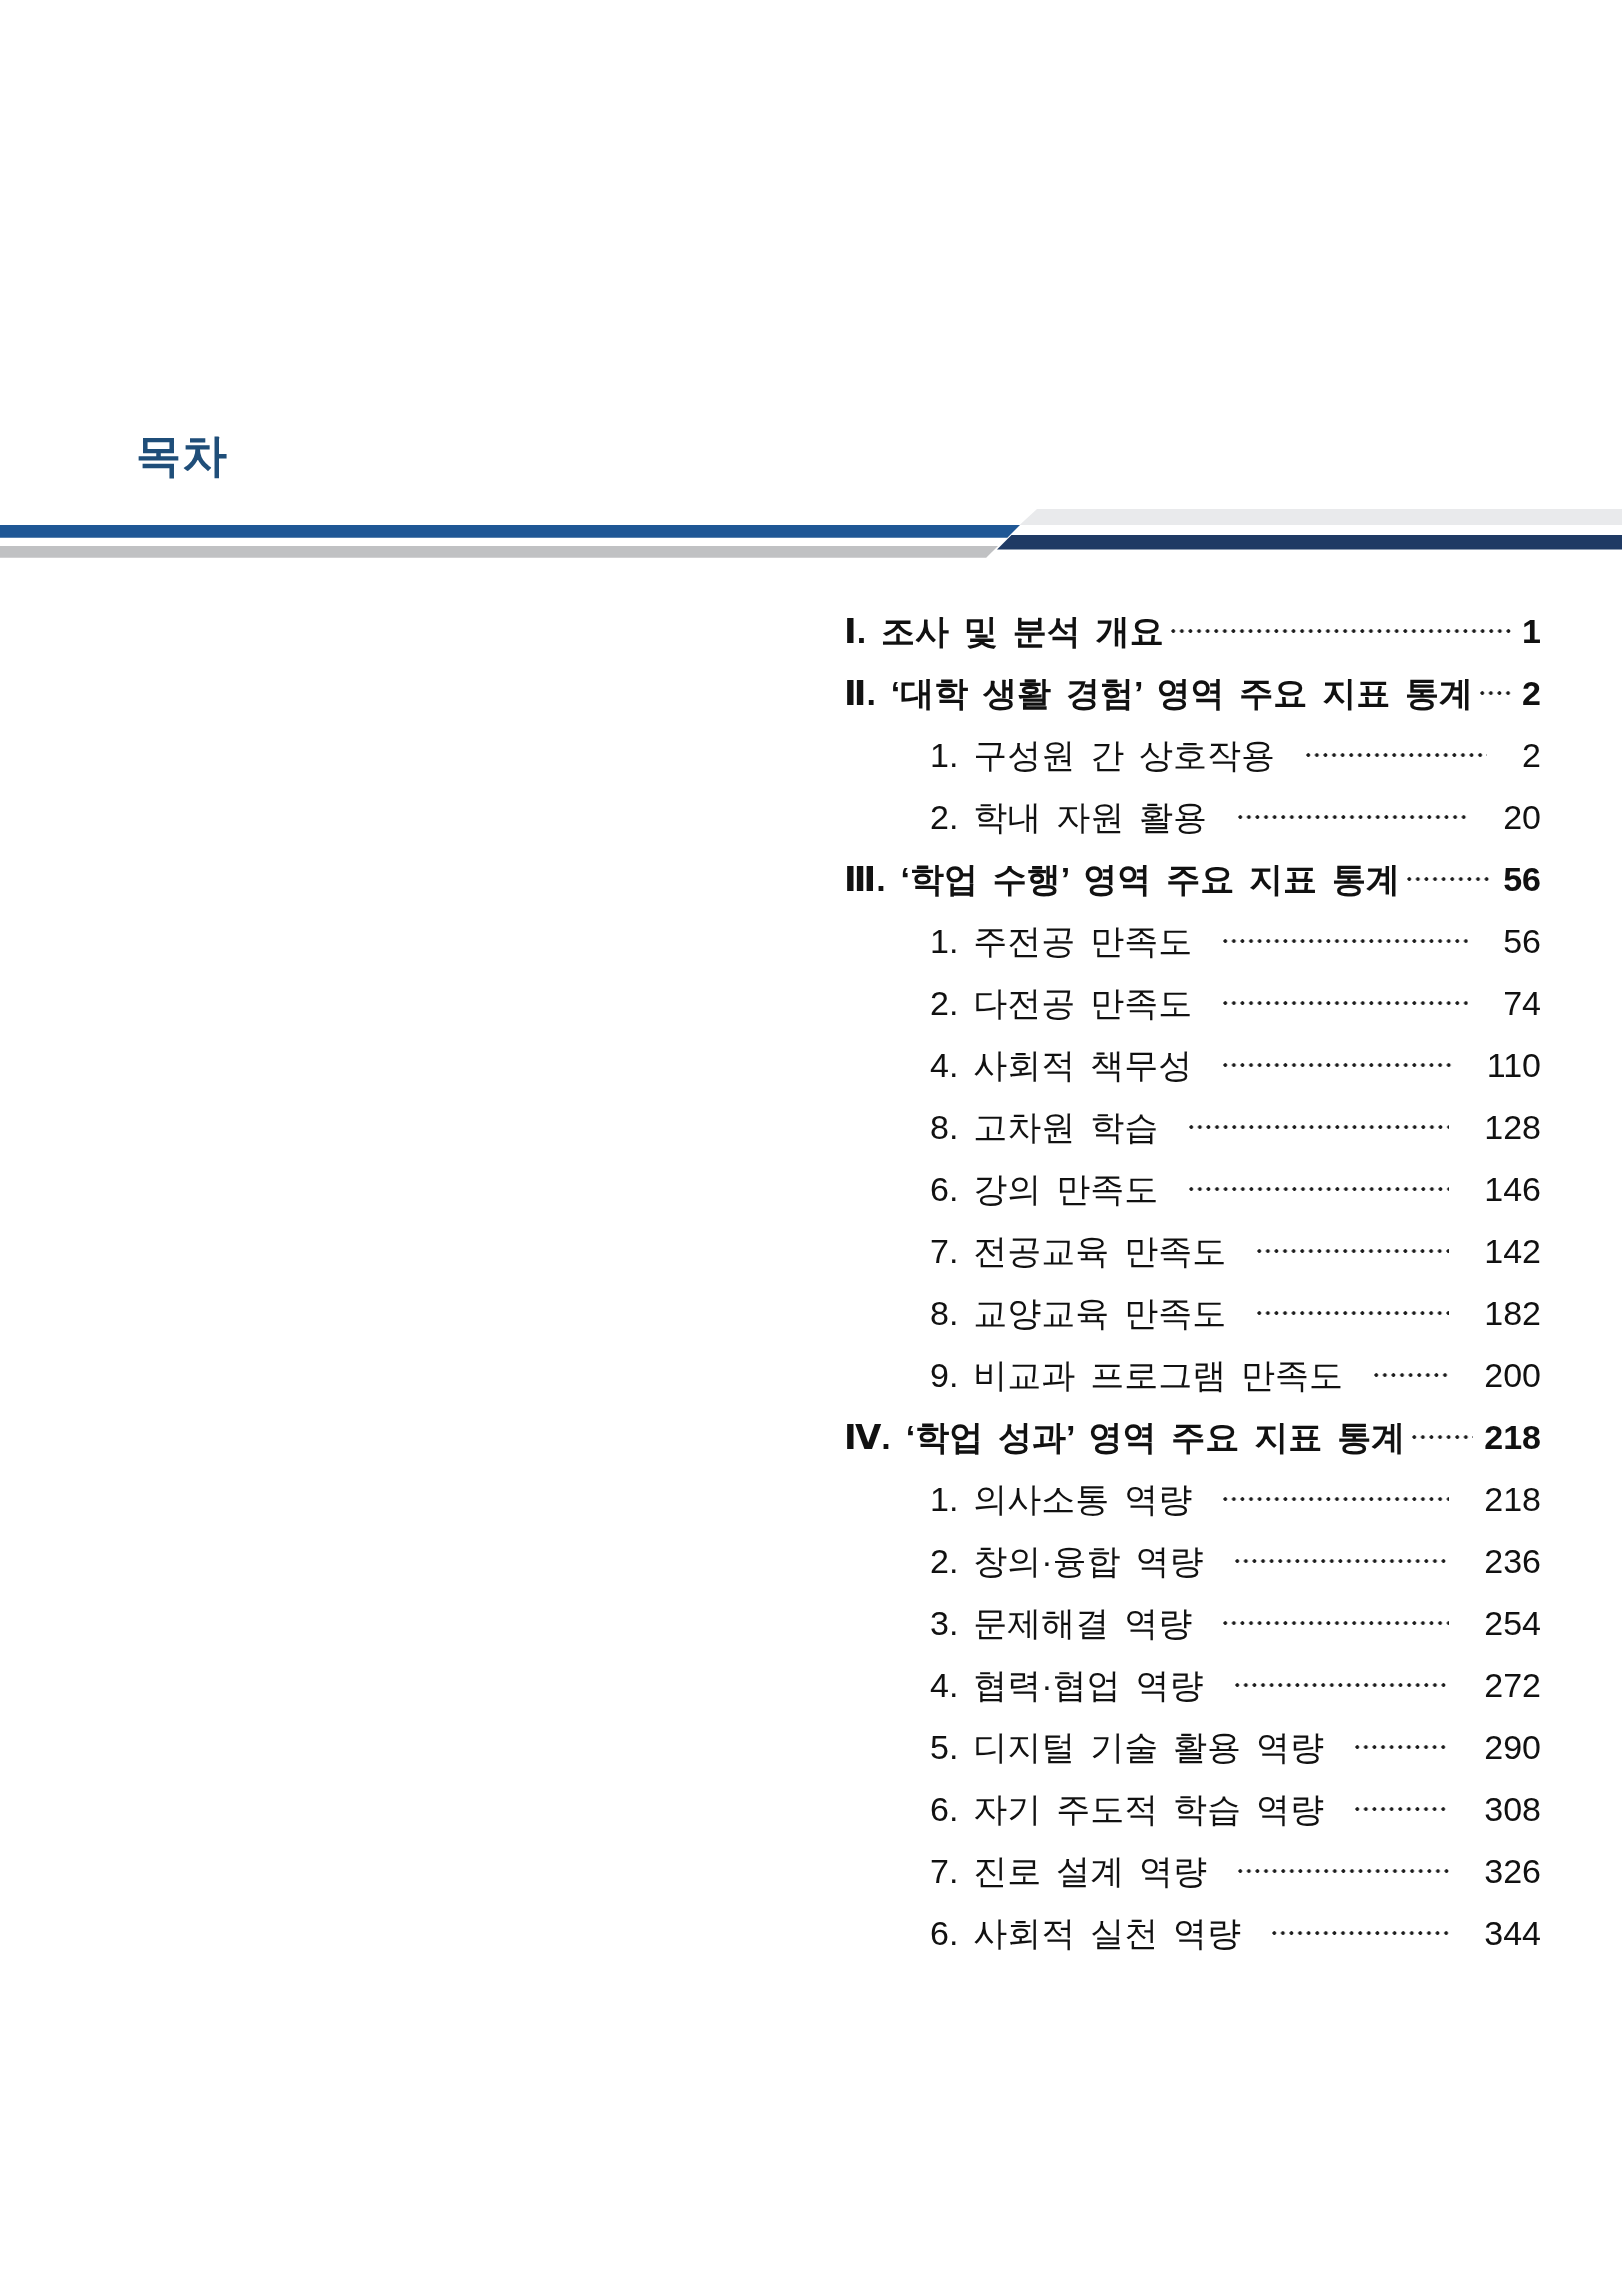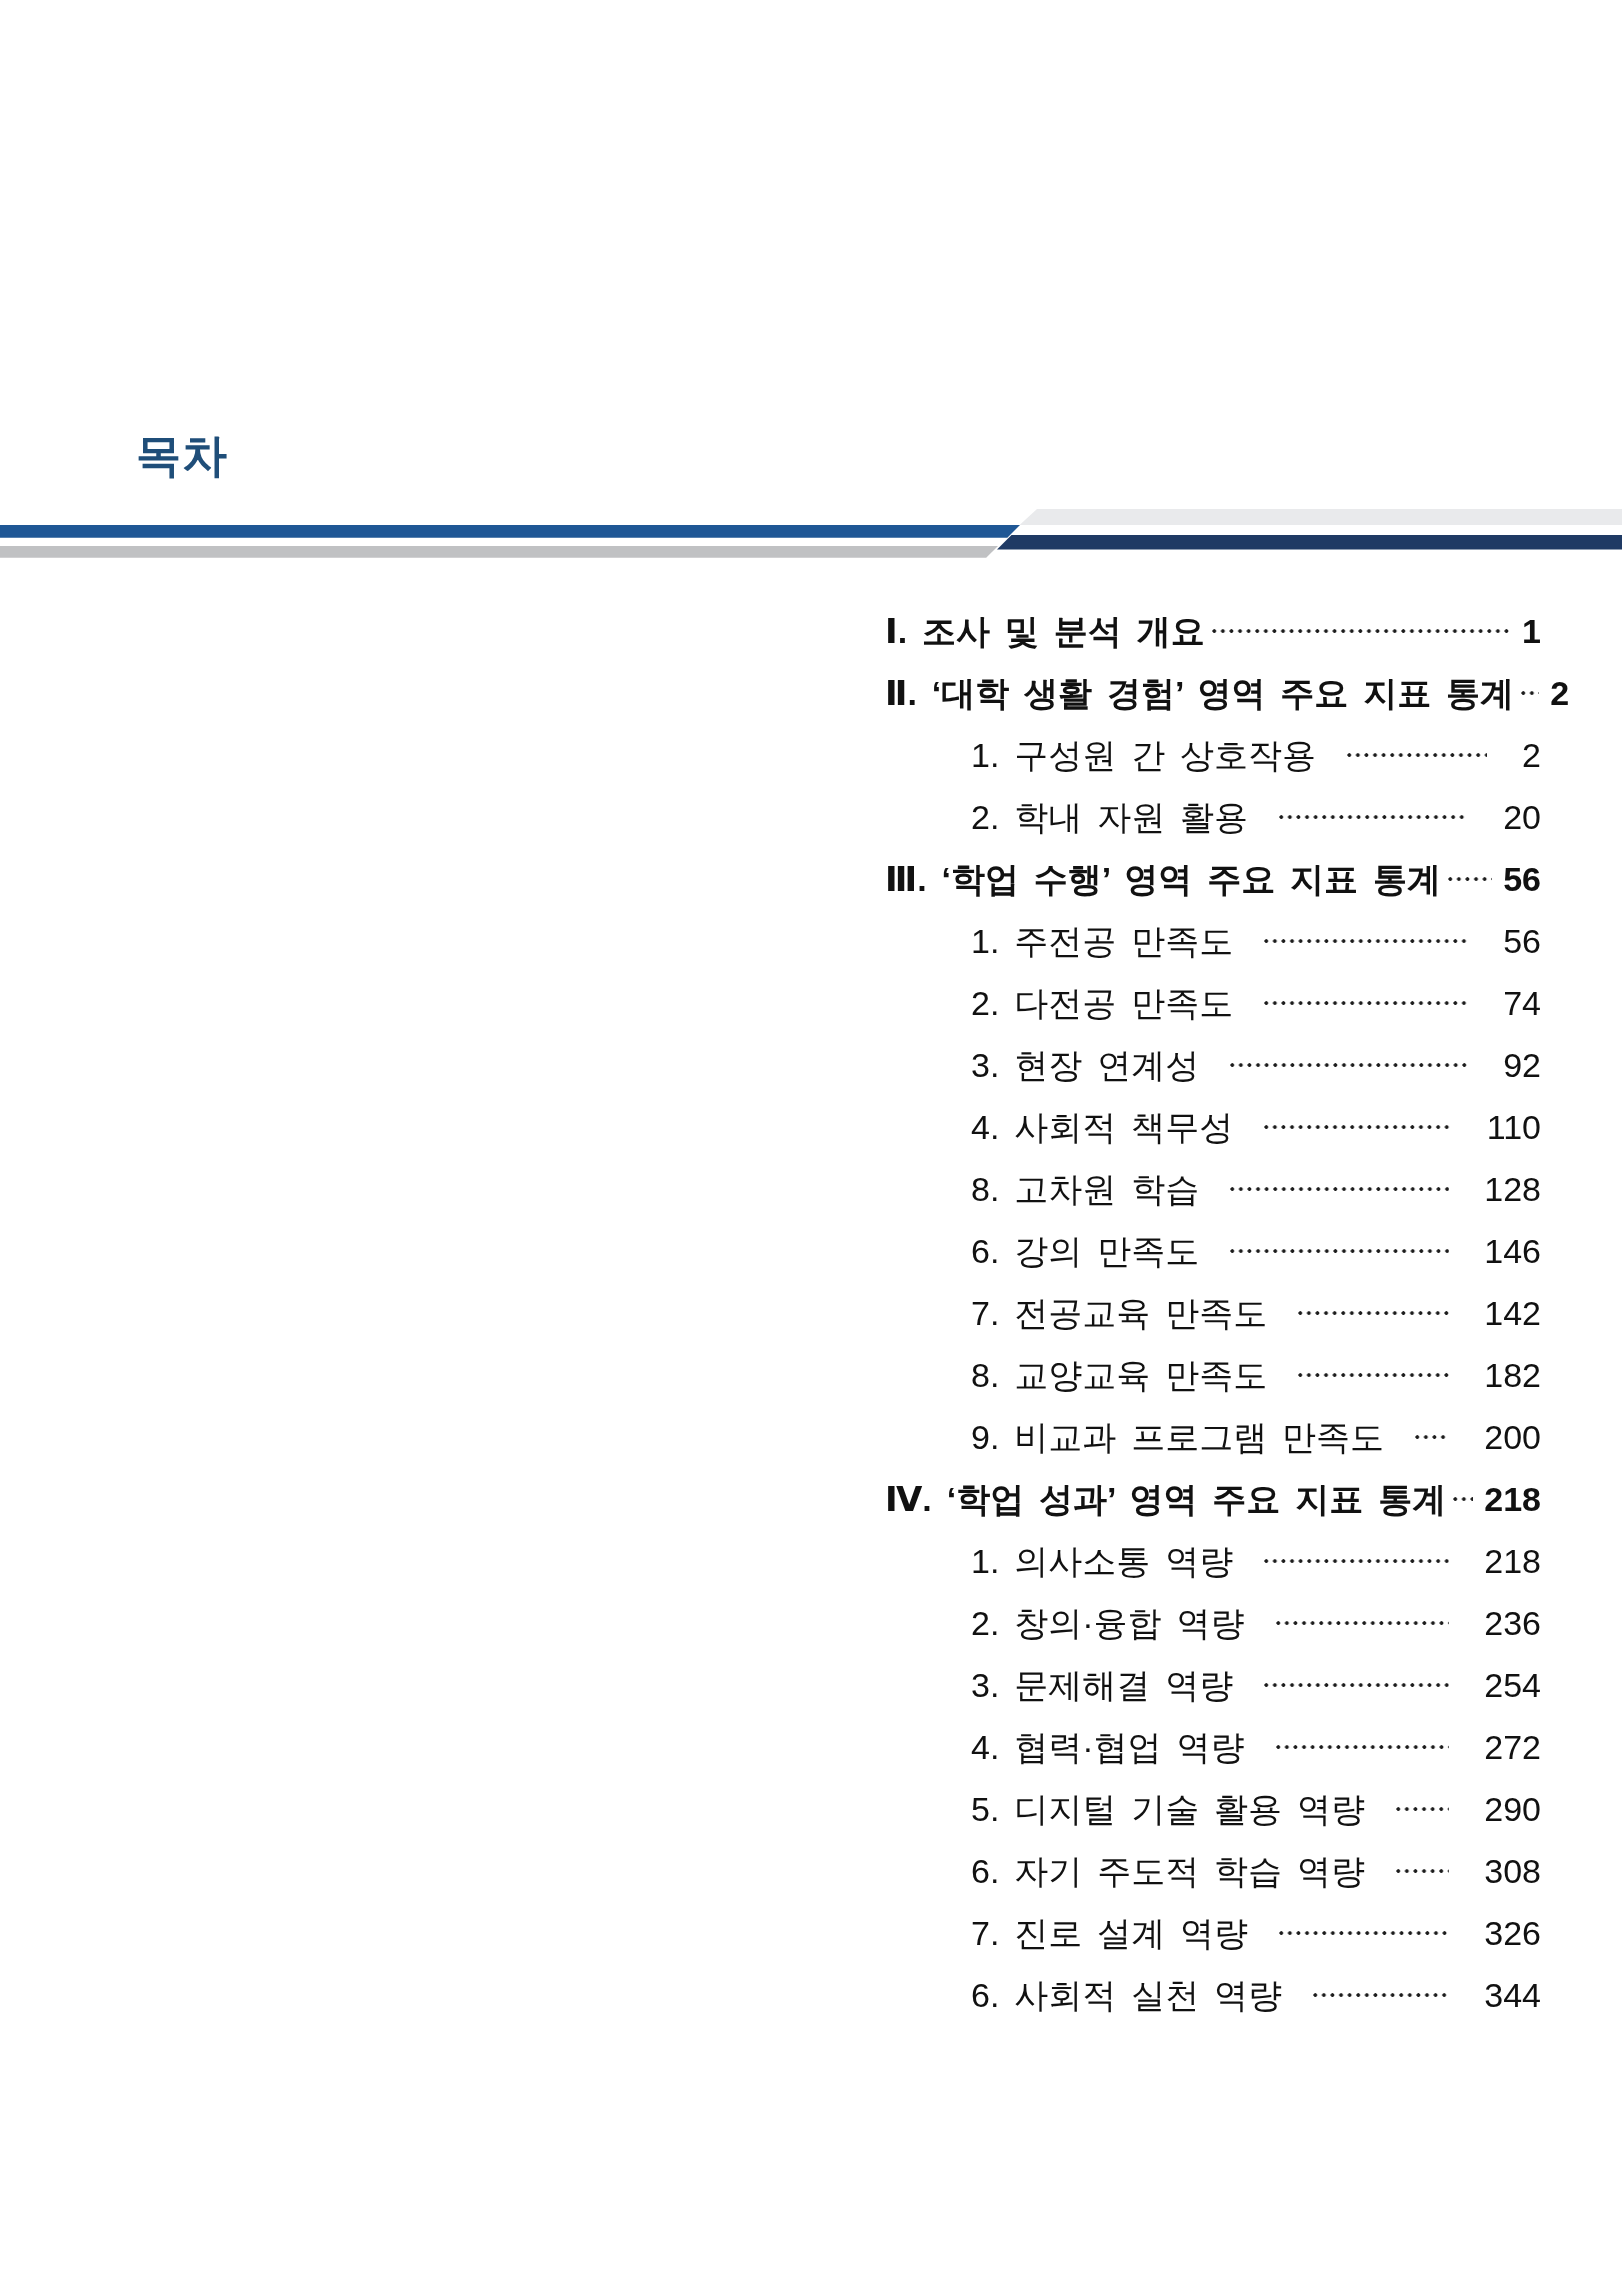--- a/index.html
+++ b/index.html
@@ -62,21 +62,21 @@
     display: flex;
     align-items: center;
     height: 62px;
     font-size: 34px;
     line-height: 1;
     color: #111111;
     word-spacing: 0.16em;
   }
   .row.lvl1 { font-weight: bold; }
   .row.lvl2 { padding-left: 86px; font-weight: normal; gap: 24px; }
-  .lbl { white-space: nowrap; flex: 0 0 auto; margin-left: 41px; }
+  .lbl { white-space: nowrap; flex: 0 0 auto; }
   .leader {
     flex: 1 1 auto;
     height: 4.5px;
     margin: 0 11px 0 7.3px;
     background-image: radial-gradient(circle at 2.3px 2.3px, #1c1c1c 1.7px, transparent 2.2px);
     background-size: 8.6px 4.5px;
     background-repeat: repeat-x;
     background-position: left center;
     min-width: 18px;
   }
@@ -132,25 +132,20 @@
       <span class="leader"></span>
       <span class="num">56</span>
     </div>
 
     <div class="row lvl2">
       <span class="lbl">2. 다전공 만족도</span>
       <span class="leader"></span>
       <span class="num">74</span>
     </div>
 
-    <div class="row lvl2">
-      <span class="lbl">3. 현장 연계성</span>
-      <span class="leader"></span>
-      <span class="num">92</span>
-    </div>
 
     <div class="row lvl2">
       <span class="lbl">4. 사회적 책무성</span>
       <span class="leader"></span>
       <span class="num">110</span>
     </div>
 
     <div class="row lvl2">
       <span class="lbl">8. 고차원 학습</span>
       <span class="leader"></span>

